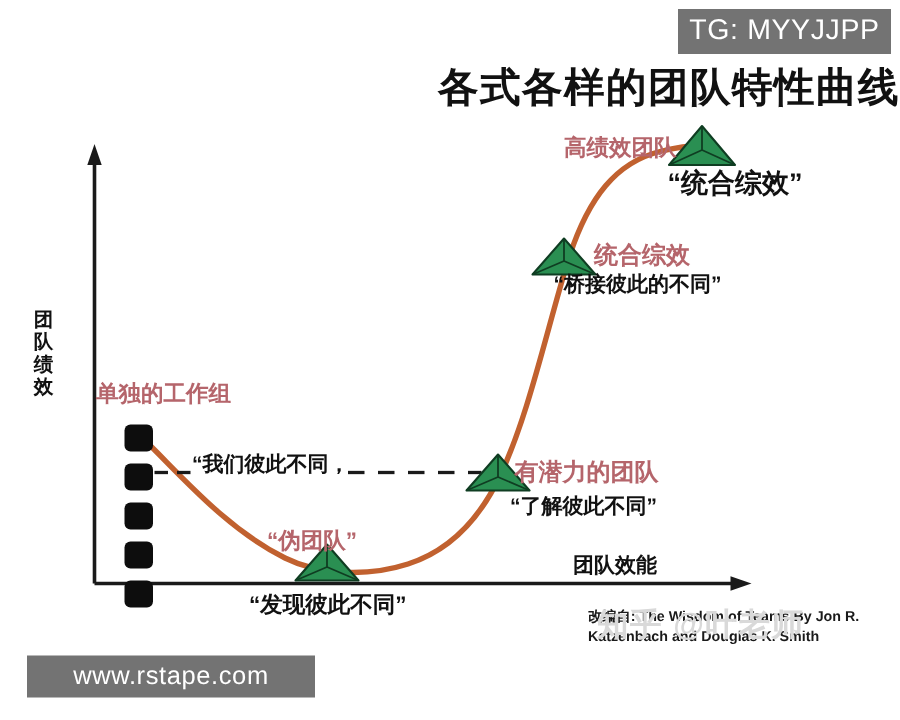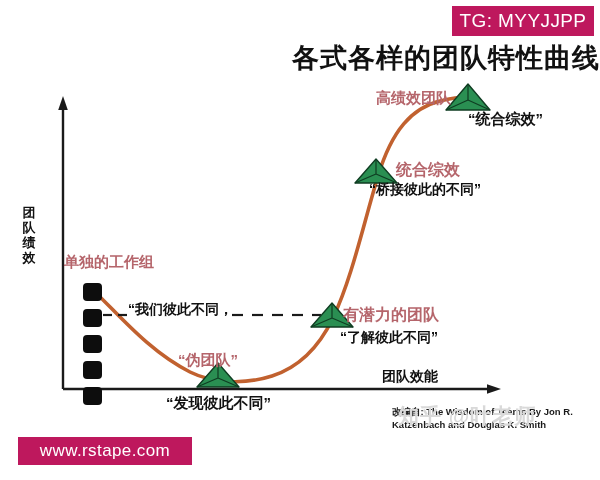--- a/index.html
+++ b/index.html
@@ -9,28 +9,28 @@
     font-family:"Liberation Sans","DejaVu Sans",sans-serif;
     overflow:hidden;
     position:relative;
   }
   #stage{position:absolute;left:0;top:0;width:600px;height:480px;}
 
   .abs{position:absolute;}
 
   
   .wm-band{
-    background:#be185d;
+    background:#737373;
     color:#ffffff;
     font-family:"Liberation Sans",sans-serif;
     letter-spacing:.4px;
     display:flex;align-items:center;justify-content:center;
   }
   #wm-tg{left:452px;top:6px;width:142px;height:30px;font-size:19px;}
-  #wm-site{left:18px;top:437px;width:174px;height:28px;font-size:17px;}
+  #wm-site{left:18px;top:437px;width:192px;height:28px;font-size:17px;}
 
   #wm-zhihu{
     left:398px;top:402px;
     font-size:21px;color:#d9d9d9;
     font-family:"Liberation Sans",sans-serif;
     font-weight:700;
     letter-spacing:1px;
     white-space:nowrap;
     z-index:6;
   }
@@ -79,21 +79,21 @@
   #l-workgroup{left:64px;top:253px;font-size:15px;}
   #l-pseudo{left:178px;top:351px;font-size:15px;}
   #l-potential{left:343px;top:305px;font-size:16px;}
   #l-real{left:396px;top:160px;font-size:16px;}
   #l-high{left:376px;top:89px;font-size:15px;}
 
   #q-diff{left:128px;top:300px;font-size:14px;line-height:19px;text-align:right;}
   #q-discover{left:166px;top:394px;font-size:15px;}
   #q-understand{left:340px;top:329px;font-size:14px;}
   #q-bridge{left:369px;top:181px;font-size:14px;}
-  #q-synergy{left:468px;top:110px;font-size:15px;}
+  #q-synergy{left:445px;top:110px;font-size:18px;}
 
   
   #citation{
     left:392px;top:405px;width:200px;
     font-size:9.5px;font-weight:700;color:#1a1a1a;
     line-height:13px;
     font-family:"Liberation Sans",sans-serif;
     z-index:5;
   }
 </style>

